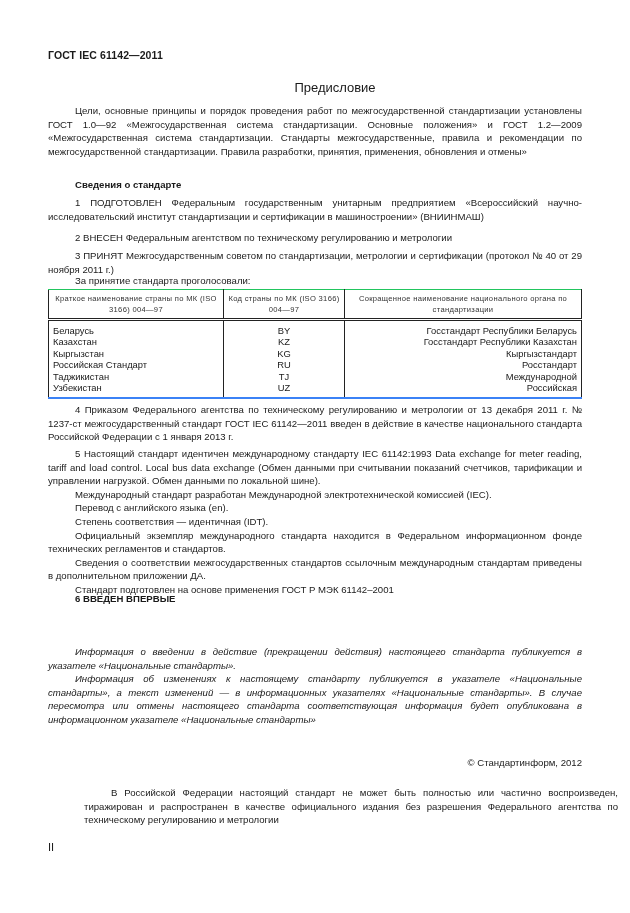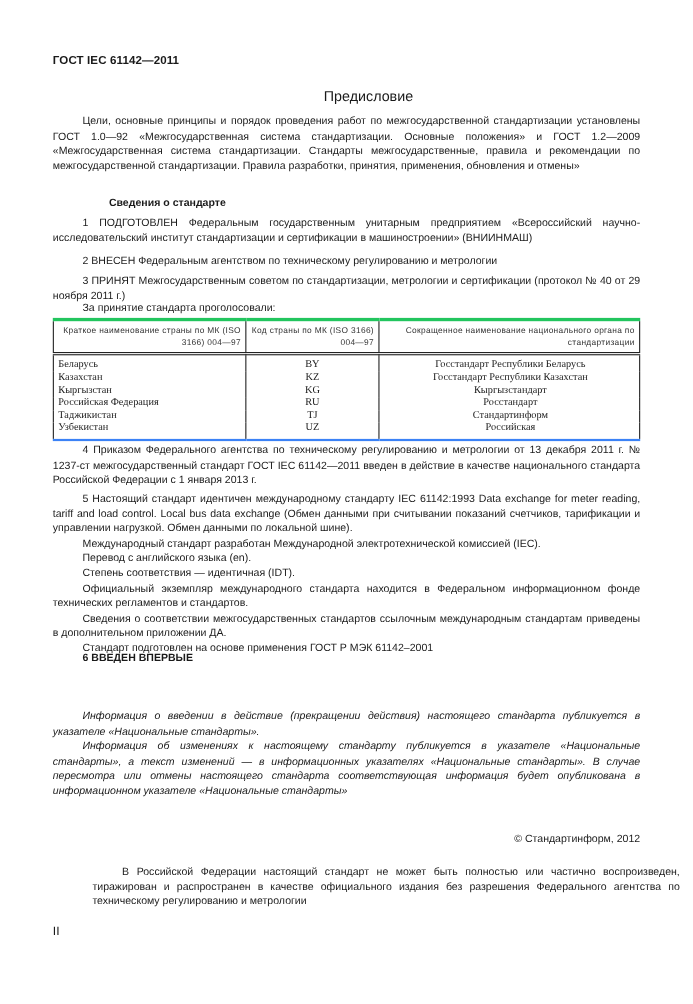--- a/index.html
+++ b/index.html
@@ -7,42 +7,42 @@
          font-family: "Liberation Sans", sans-serif; color: #1a1a1a; }
   .page { position: absolute; left: 0; top: 0; width: 630px; height: 902px; }
   .abs { position: absolute; }
   .hdr { left: 48px; top: 49px; font-size: 10.5px; font-weight: bold; letter-spacing: 0.1px; }
   .title { left: 0; width: 630px; top: 80px; text-align: center; font-size: 13px; font-weight: normal; padding-left: 40px; box-sizing: border-box; }
   .block { left: 48px; width: 534px; font-size: 9.6px; line-height: 13.6px; text-align: justify; }
   .para { text-indent: 27px; margin: 0; }
   .sub { left: 75px; font-size: 9.6px; font-weight: bold; }
   .it { font-style: italic; }
   table.votes { position: absolute; left: 48px; top: 289px; width: 534px; border-collapse: collapse; font-size: 9.4px; }
-  table.votes th { font-weight: normal; font-size: 7.6px; letter-spacing: 0.3px; color: #333; line-height: 11px; padding: 3px 4px 3px 4px; text-align: right; border-left: 1px solid #222; border-right: 1px solid #222; border-top: 3px solid #22c55e; height: 22px; }
+  table.votes th { font-weight: normal; font-size: 7.6px; letter-spacing: 0.3px; color: #333; line-height: 11px; padding: 3px 4px 3px 4px; text-align: center; border-left: 1px solid #222; border-right: 1px solid #222; border-top: 1px solid #22c55e; height: 22px; }
   table.votes thead tr { border-bottom: 3px double #222; }
-  table.votes td { padding: 0 4px; line-height: 11.4px; border-left: 1px solid #222; border-right: 1px solid #222; vertical-align: top; font-family: Liberation Serif, serif; }
+  table.votes td { padding: 0 4px; line-height: 11.4px; border-left: 1px solid #222; border-right: 1px solid #222; vertical-align: top; }
   table.votes tbody tr:first-child td { padding-top: 4px; }
   table.votes tbody tr:last-child td { padding-bottom: 4px; border-bottom: 2px solid #3b82f6; }
-  .c1 { width: 166px; } .c2 { width: 112px; text-align: center; margin-top: 12px; } .c3 { text-align: center; padding-left: 6px !important; }
+  .c1 { width: 166px; } .c2 { width: 112px; text-align: center; margin-top: 12px; } .c3 { text-align: right; padding-left: 6px !important; }
   .copy { right: 48px; top: 757px; font-size: 9.6px; }
   .pnum { left: 48px; top: 841px; font-size: 11px; }
 </style>
 </head>
 <body>
 
 <div class="page">
 
   <div class="abs hdr">ГОСТ IEC 61142—2011</div>
   <div class="abs title">Предисловие</div>
 
   <div class="abs block" style="top:104px;">
     <p class="para">Цели, основные принципы и порядок проведения работ по межгосударственной стандартизации установлены ГОСТ 1.0—92 «Межгосударственная система стандартизации. Основные положения» и ГОСТ 1.2—2009 «Межгосударственная система стандартизации. Стандарты межгосударственные, правила и рекомендации по межгосударственной стандартизации. Правила разработки, принятия, применения, обновления и отмены»</p>
   </div>
 
-  <div class="abs sub" style="top:179px;margin-left:24px;">Сведения о стандарте</div>
+  <div class="abs sub" style="top:179px;">Сведения о стандарте</div>
 
   <div class="abs block" style="top:196px;">
     <p class="para">1 ПОДГОТОВЛЕН Федеральным государственным унитарным предприятием «Всероссийский научно-исследовательский институт стандартизации и сертификации в машиностроении» (ВНИИНМАШ)</p>
   </div>
   <div class="abs block" style="top:231px;">
     <p class="para">2 ВНЕСЕН Федеральным агентством по техническому регулированию и метрологии</p>
   </div>
   <div class="abs block" style="top:249px;">
     <p class="para">3 ПРИНЯТ Межгосударственным советом по стандартизации, метрологии и сертификации (протокол № 40 от 29 ноября 2011 г.)</p>
   </div>
@@ -68,28 +68,28 @@
         <td class="c1">Казахстан</td>
         <td class="c2">KZ</td>
         <td class="c3">Госстандарт Республики Казахстан</td>
       </tr>
       <tr>
         <td class="c1">Кыргызстан</td>
         <td class="c2">KG</td>
         <td class="c3">Кыргызстандарт</td>
       </tr>
       <tr>
-        <td class="c1">Российская Федерация</td>
+        <td class="c1">Российская Стандарт</td>
         <td class="c2">RU</td>
         <td class="c3">Росстандарт</td>
       </tr>
       <tr>
         <td class="c1">Таджикистан</td>
         <td class="c2">TJ</td>
-        <td class="c3">Стандартинформ</td>
+        <td class="c3">Международной</td>
       </tr>
       <tr>
         <td class="c1">Узбекистан</td>
         <td class="c2">UZ</td>
         <td class="c3">Российская</td>
       </tr>
     </tbody>
   </table>
 
   <div class="abs block" style="top:403px;">

